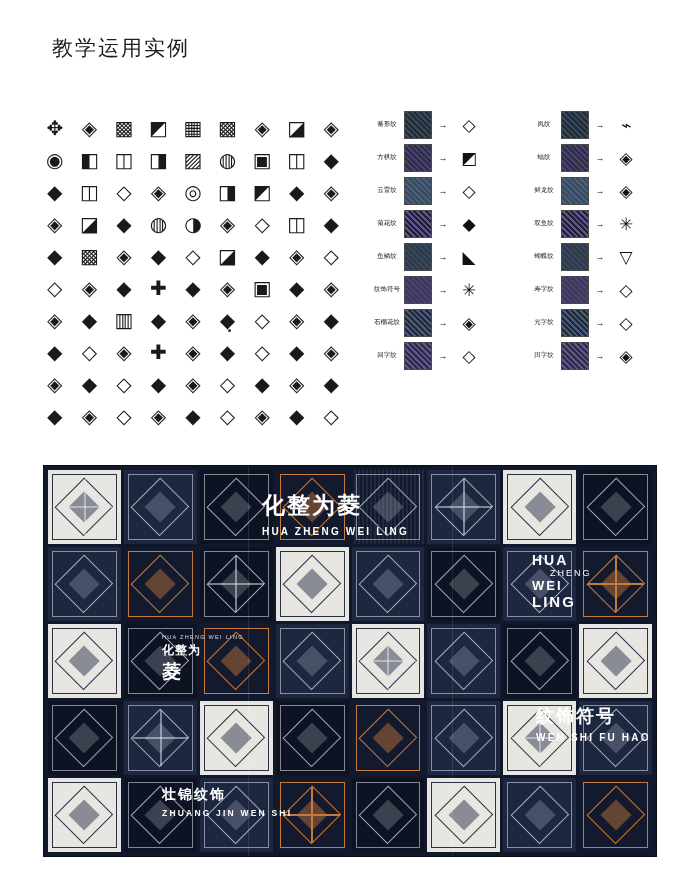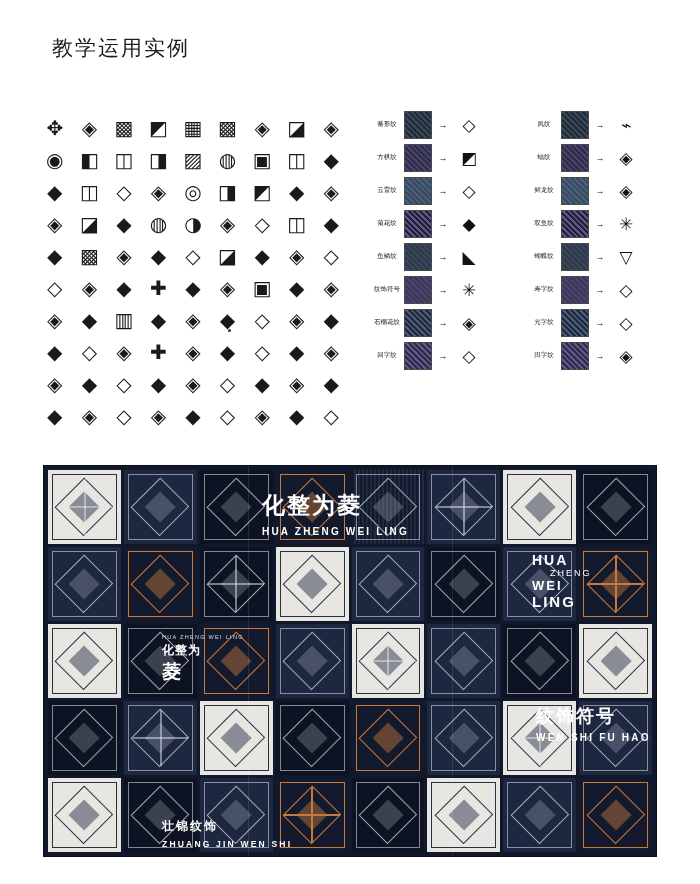--- a/index.html
+++ b/index.html
@@ -225,21 +225,21 @@
   .t-small { left: 118px; top: 168px; }
   .t-small .s-en { font-size: 5.5px; letter-spacing: 1.3px; color: #d8dde8; }
   .t-small .s-cn1 { font-size: 12px; font-weight: bold; letter-spacing: 1px; margin-top: 2px; }
   .t-small .s-cn2 { font-size: 19px; font-weight: bold; letter-spacing: 1px; }
 
   .t-wenshi { left: 492px; top: 238px; }
   .t-wenshi .pt-cn { font-size: 18px; }
   .t-wenshi .pt-en { font-size: 10px; margin-top: 4px; }
 
   .t-zhuang { left: 118px; top: 320px; }
-  .t-zhuang .pt-cn { font-size: 12px; margin-top: 32px; }
+  .t-zhuang .pt-cn { font-size: 14px; }
   .t-zhuang .pt-en { font-size: 8.5px; margin-top: 4px; text-align: center; }
 
   .cursor-dot {
     position: absolute;
     left: 228px;
     top: 329px;
     width: 3px;
     height: 3px;
     background: #333;
     border-radius: 50%;

